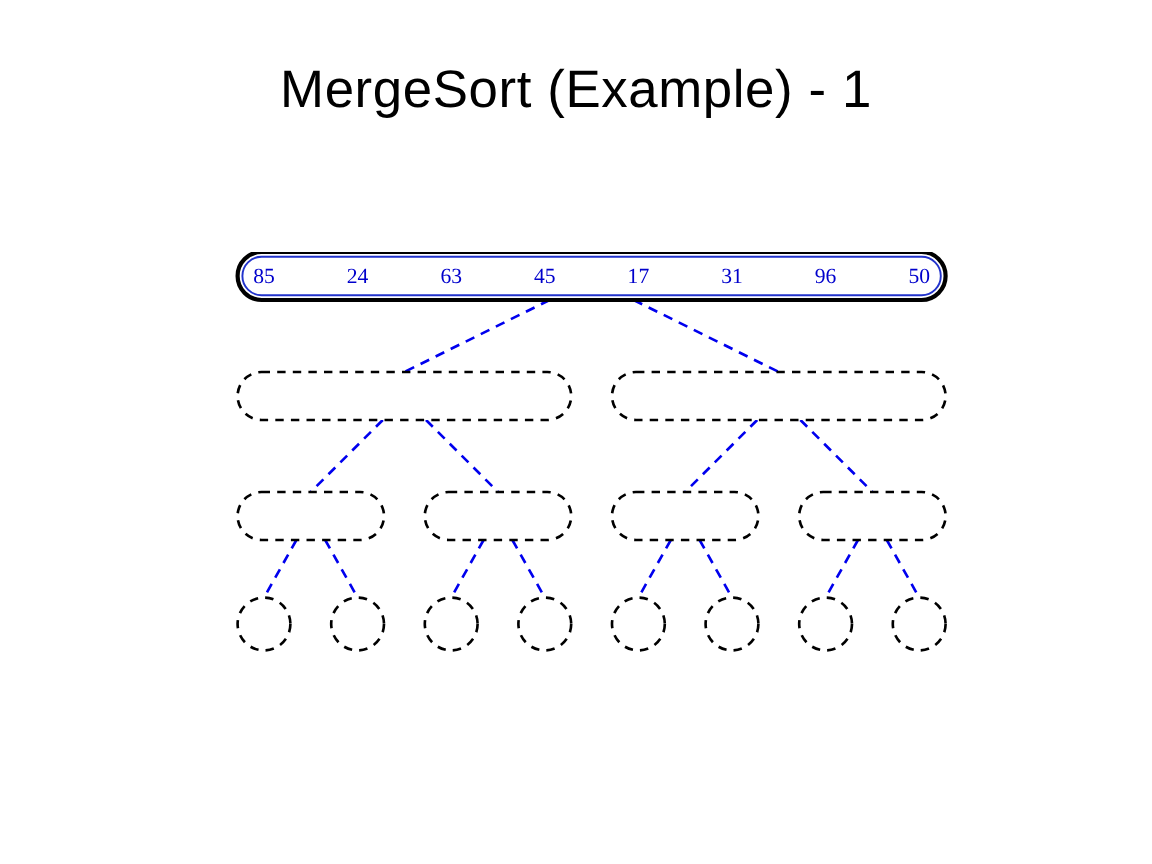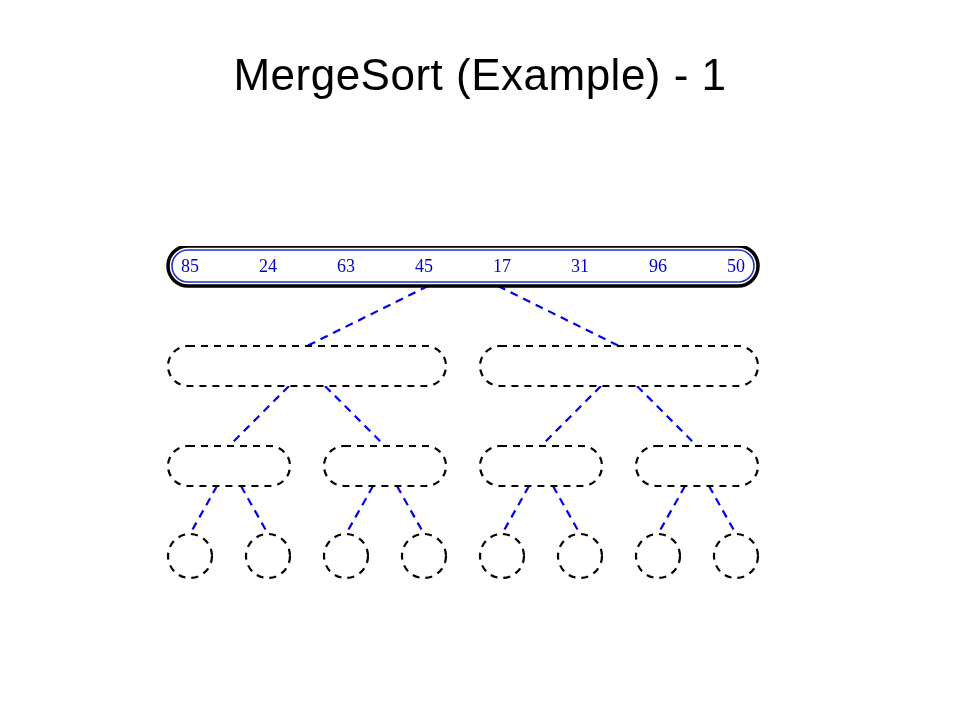--- a/index.html
+++ b/index.html
@@ -16,22 +16,21 @@
     left: 0;
     width: 960px;
     text-align: center;
     font-size: 44px;
     color: #000;
     letter-spacing: 0.5px;
   }
   .diagram {
     position: absolute;
     top: 210px;
-    left: 150px;
-    margin-top: 36px;
+    left: 180px;
   }
 </style>
 </head>
 <body>
 
 <div class="title">MergeSort (Example) - 1</div>
 
 <div class="diagram">
 <svg id="svg" width="640" height="360" viewBox="0 0 640 360">
       <line stroke="#0000ee" stroke-width="2.2" stroke-dasharray="8 6" fill="none" x1="278" y1="40" x2="157" y2="100"></line>

